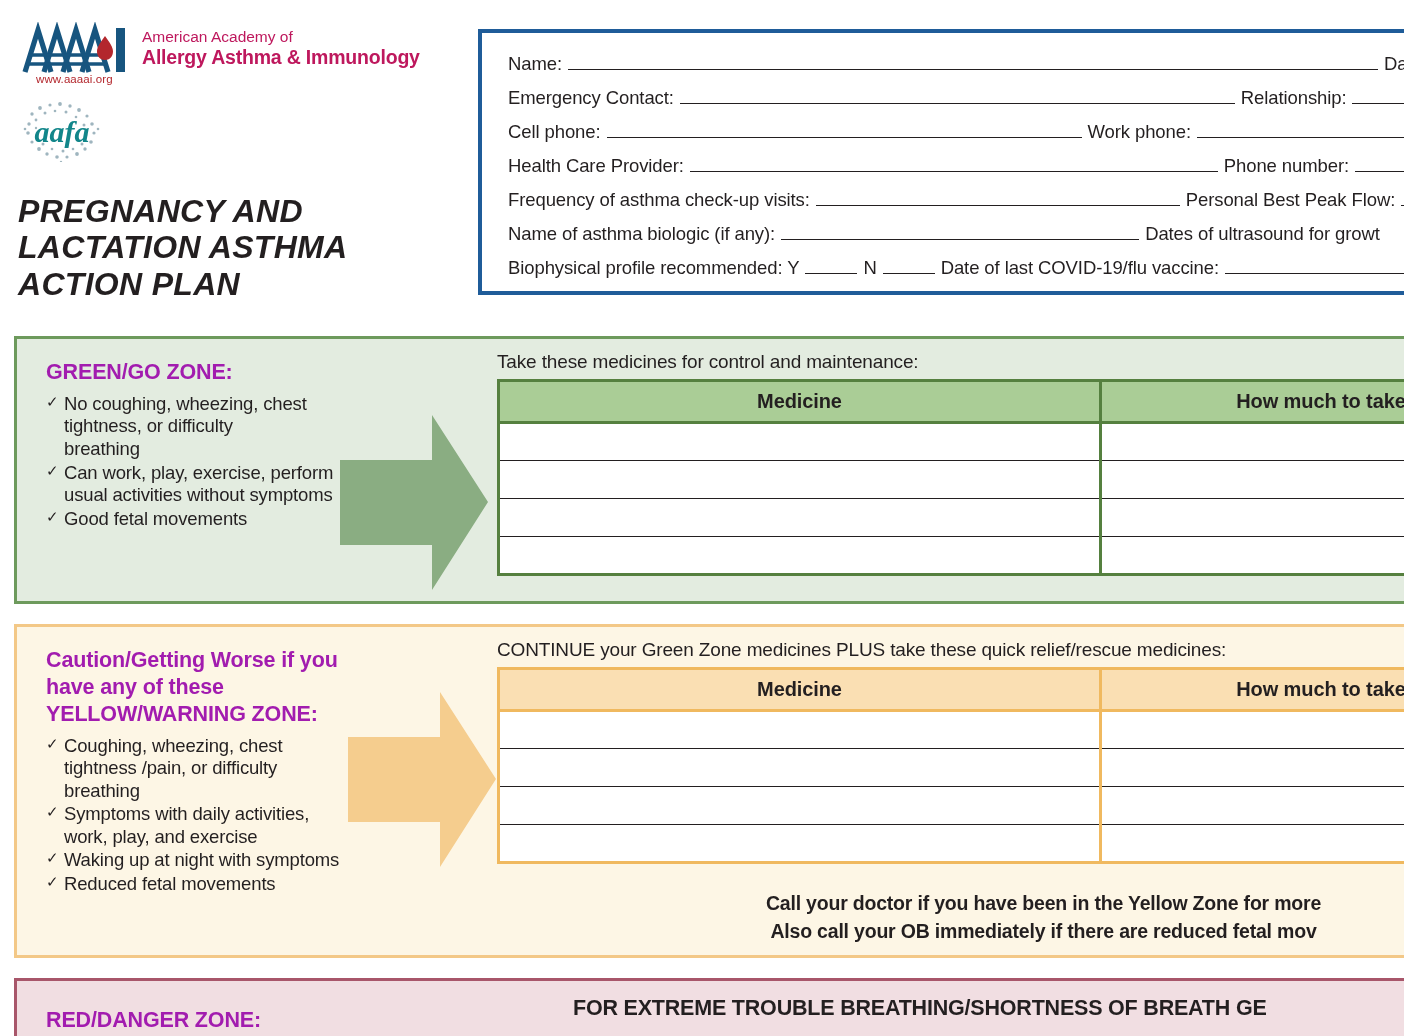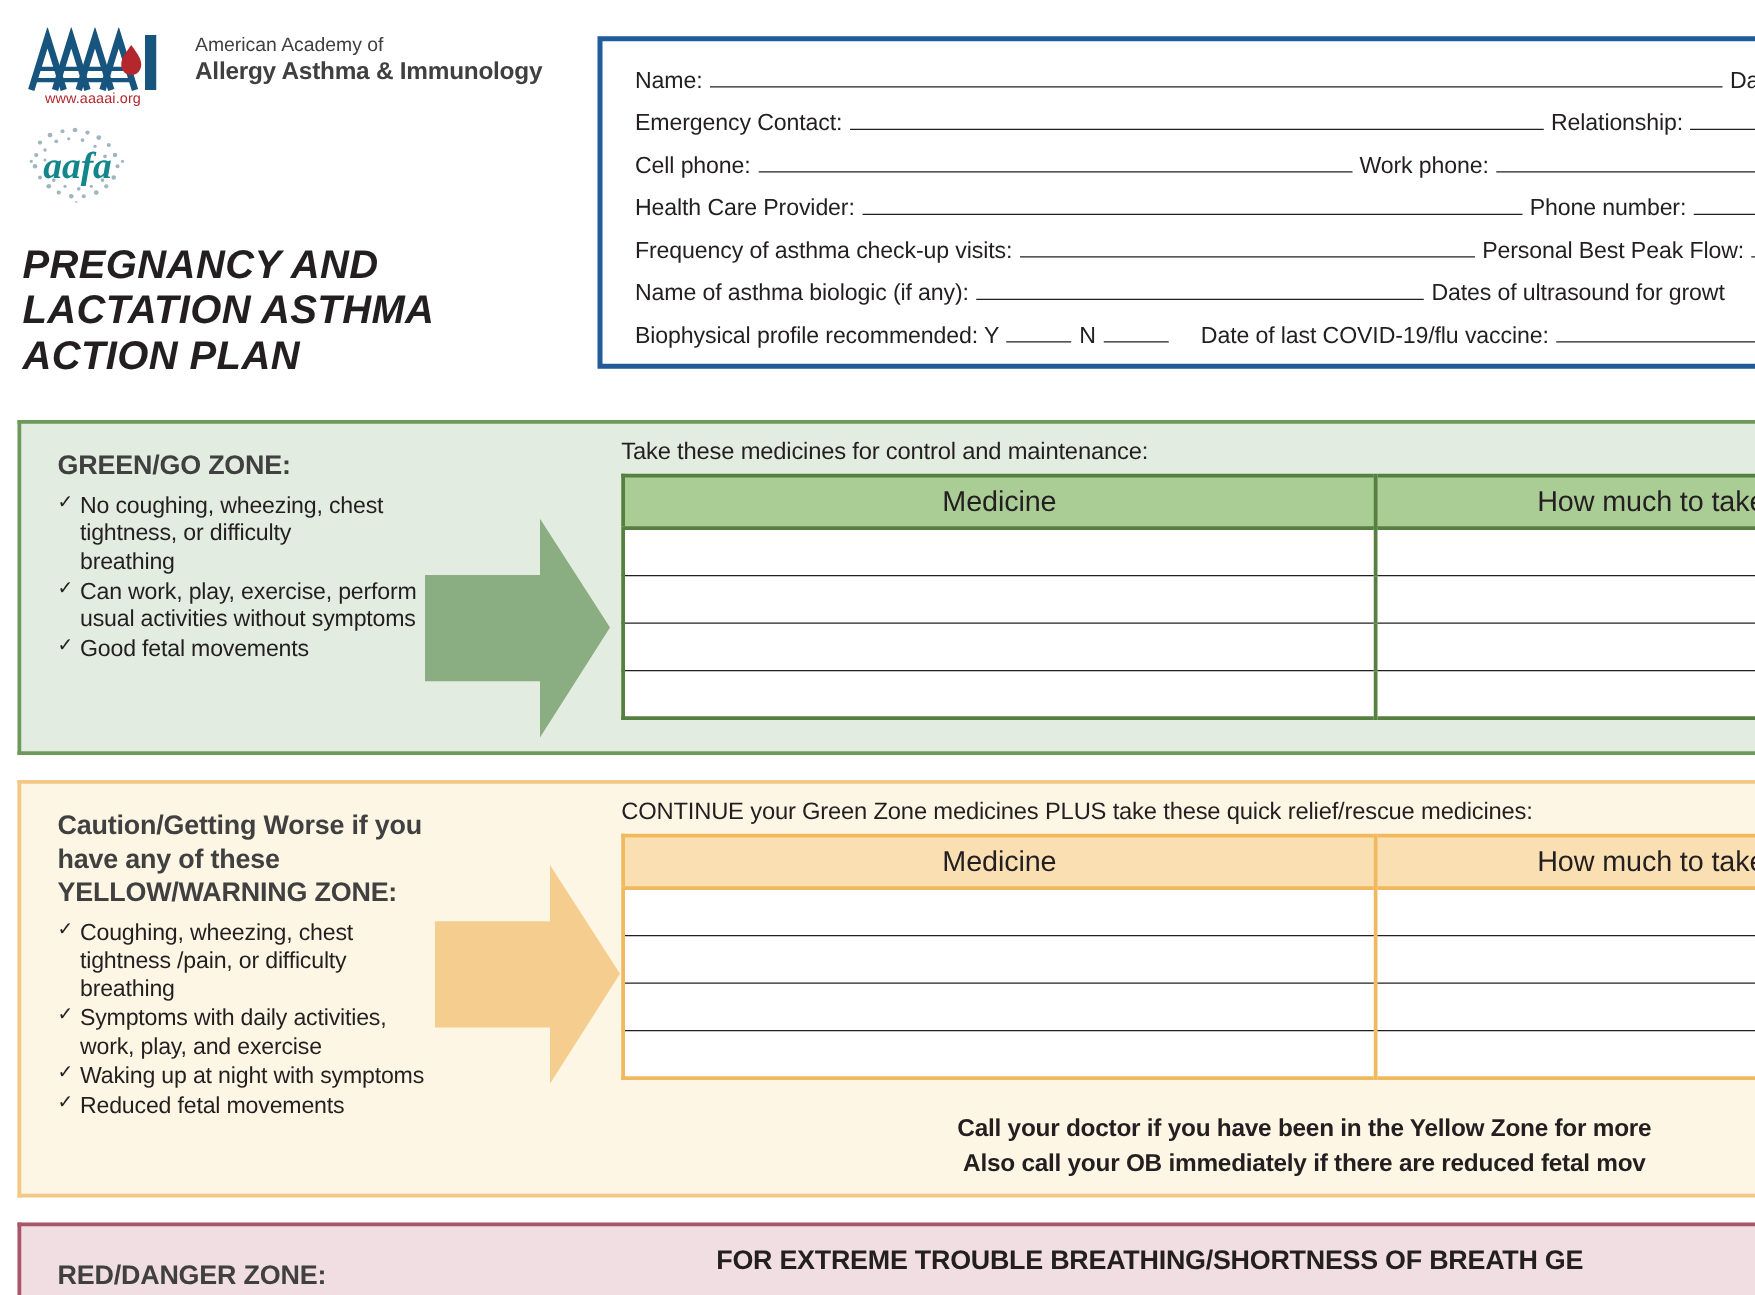--- a/index.html
+++ b/index.html
@@ -37,24 +37,23 @@
     position: absolute;
     left: 16px; bottom: -3px;
     font-size: 11.5px;
     color: #b3272d;
     font-family: "Liberation Sans", sans-serif;
     letter-spacing: .1px;
     white-space: nowrap;
   }
   .aaaai-text {
     padding-top: 6px;
-    color: #404040;
+    color: #be185d;
     line-height: 1.18;
     white-space: nowrap;
-    margin-left: 14px;
   }
   .aaaai-text .l1 { font-size: 15.5px; font-weight: 400; }
   .aaaai-text .l2 { font-size: 19.5px; font-weight: 700; letter-spacing: -.2px; }
 
   .aafa-logo-row {
     display: flex;
     align-items: flex-start;
     gap: 8px;
     margin-top: 18px;
   }
@@ -138,21 +137,21 @@
   .zone-left {
     position: absolute;
     left: 0; top: 0;
     width: 460px;
     padding: 20px 12px 0 29px;
   }
   .zone-heading {
     font-size: 21.5px;
     font-weight: 800;
     line-height: 1.25;
-    color: #404040;
+    color: #a21caf;
     letter-spacing: -.15px;
   }
   .zone-list {
     margin: 7px 0 0 0;
     padding: 0;
     list-style: none;
   }
   .zone-list li {
     position: relative;
     padding-left: 18px;
@@ -197,22 +196,22 @@
     table-layout: fixed;
   }
   table.med-table th,
   table.med-table td {
     padding: 0;
     height: 38px;
     text-align: center;
     vertical-align: middle;
   }
   table.med-table th {
-    font-size: 23px;
-    font-weight: 400;
+    font-size: 20px;
+    font-weight: 700;
     letter-spacing: -.1px;
     height: 42px;
     text-align: center;
   }
   
   #green-table { border: 3px solid #55803f; }
   #green-table th { background: #aacd96; border-right: 3px solid #55803f; }
   #green-table th:last-child { border-right: none; }
   #green-table tbody tr { background: #ffffff; }
   #green-table tbody td { border-top: 1.5px solid #231f20; border-right: 3px solid #55803f; }
@@ -377,21 +376,21 @@
     <span class="info-label">Name of asthma biologic (if any):</span>
     <span class="rule" style="width:358px;"></span>
     <span class="info-label">Dates of ultrasound for growt</span>
   </div>
 
   <div class="info-row">
     <span class="info-label">Biophysical profile recommended: Y</span>
     <span class="rule" style="width:52px;"></span>
     <span class="info-label">N</span>
     <span class="rule" style="width:52px;"></span>
-    <span class="info-label" style="margin-left:20px;">Date of last COVID-19/flu vaccine:</span>
+    <span class="info-label" style="">Date of last COVID-19/flu vaccine:</span>
     <span class="rule grow"></span>
   </div>
 </div>
 
 <div class="zone" id="green-zone">
   <div class="zone-left">
     <div class="zone-heading">
       <div>GREEN/GO ZONE:</div>
     </div>
     <ul class="zone-list">

